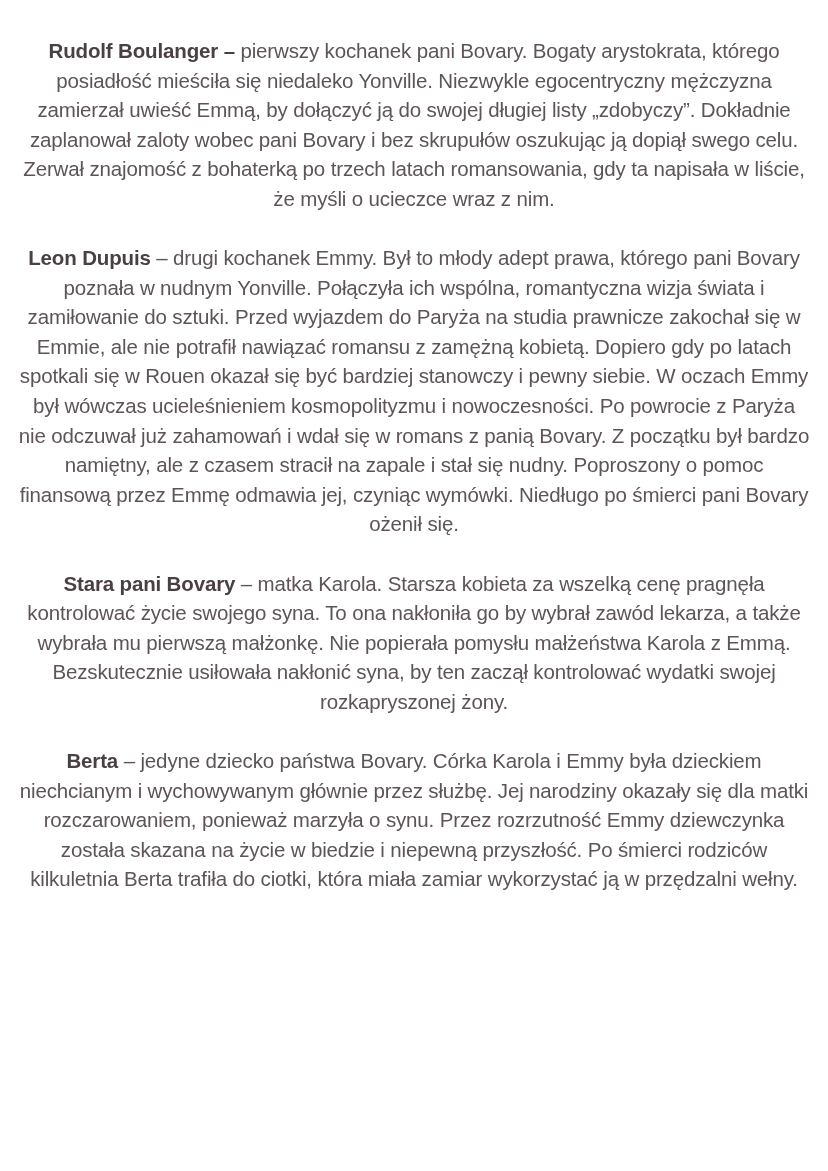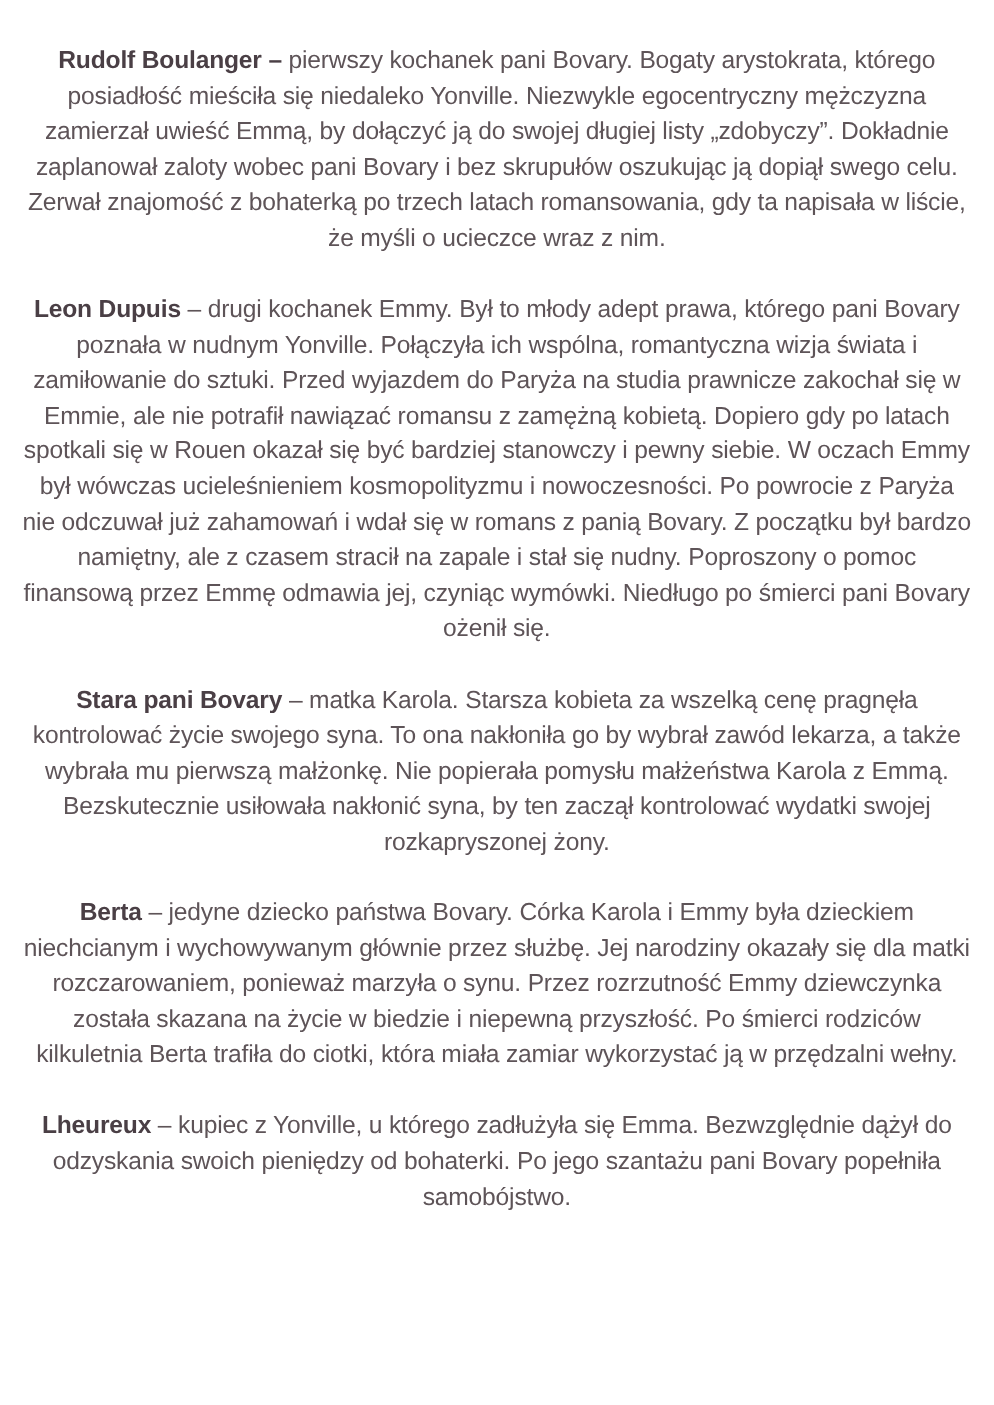--- a/index.html
+++ b/index.html
@@ -39,15 +39,14 @@
 <div class="doc">
 
   <p class="entry"><span class="name">Rudolf Boulanger</span><span class="sep bold"> – </span><span>pierwszy kochanek pani Bovary. Bogaty arystokrata, którego posiadłość mieściła się niedaleko Yonville. Niezwykle egocentryczny mężczyzna zamierzał uwieść Emmą, by dołączyć ją do swojej długiej listy „zdobyczy”. Dokładnie zaplanował zaloty wobec pani Bovary i bez skrupułów oszukując ją dopiął swego celu. Zerwał znajomość z bohaterką po trzech latach romansowania, gdy ta napisała w liście, że myśli o ucieczce wraz z nim.</span></p>
 
   <p class="entry"><span class="name">Leon Dupuis</span><span class="sep"> – </span><span>drugi kochanek Emmy. Był to młody adept prawa, którego pani Bovary poznała w nudnym Yonville. Połączyła ich wspólna, romantyczna wizja świata i zamiłowanie do sztuki. Przed wyjazdem do Paryża na studia prawnicze zakochał się w Emmie, ale nie potrafił nawiązać romansu z zamężną kobietą. Dopiero gdy po latach spotkali się w Rouen okazał się być bardziej stanowczy i pewny siebie. W oczach Emmy był wówczas ucieleśnieniem kosmopolityzmu i nowoczesności. Po powrocie z Paryża nie odczuwał już zahamowań i wdał się w romans z panią Bovary. Z początku był bardzo namiętny, ale z czasem stracił na zapale i stał się nudny. Poproszony o pomoc finansową przez Emmę odmawia jej, czyniąc wymówki. Niedługo po śmierci pani Bovary ożenił się.</span></p>
 
   <p class="entry"><span class="name">Stara pani Bovary</span><span class="sep"> – </span><span>matka Karola. Starsza kobieta za wszelką cenę pragnęła kontrolować życie swojego syna. To ona nakłoniła go by wybrał zawód lekarza, a także wybrała mu pierwszą małżonkę. Nie popierała pomysłu małżeństwa Karola z Emmą. Bezskutecznie usiłowała nakłonić syna, by ten zaczął kontrolować wydatki swojej rozkapryszonej żony.</span></p>
 
   <p class="entry"><span class="name">Berta</span><span class="sep"> – </span><span>jedyne dziecko państwa Bovary. Córka Karola i Emmy była dzieckiem niechcianym i wychowywanym głównie przez służbę. Jej narodziny okazały się dla matki rozczarowaniem, ponieważ marzyła o synu. Przez rozrzutność Emmy dziewczynka została skazana na życie w biedzie i niepewną przyszłość. Po śmierci rodziców kilkuletnia Berta trafiła do ciotki, która miała zamiar wykorzystać ją w przędzalni wełny.</span></p>
 
-  <p class="entry"><span class="name">Lheureux</span><span class="sep"> – </span><span>kupiec z Yonville, u którego zadłużyła się Emma. Bezwzględnie dążył do odzyskania swoich pieniędzy od bohaterki. Po jego szantażu pani Bovary popełniła samobójstwo.</span></p>
 
 </div>
 
 </body></html>

